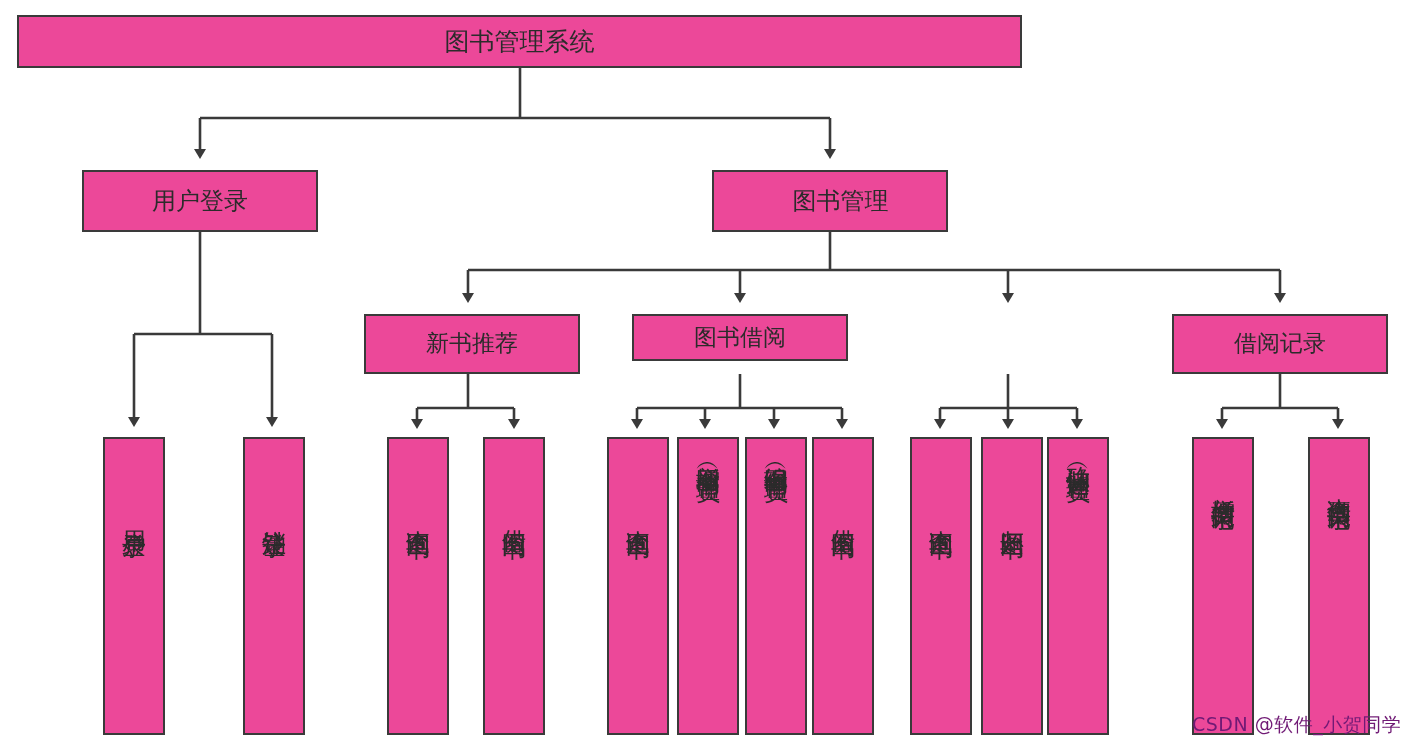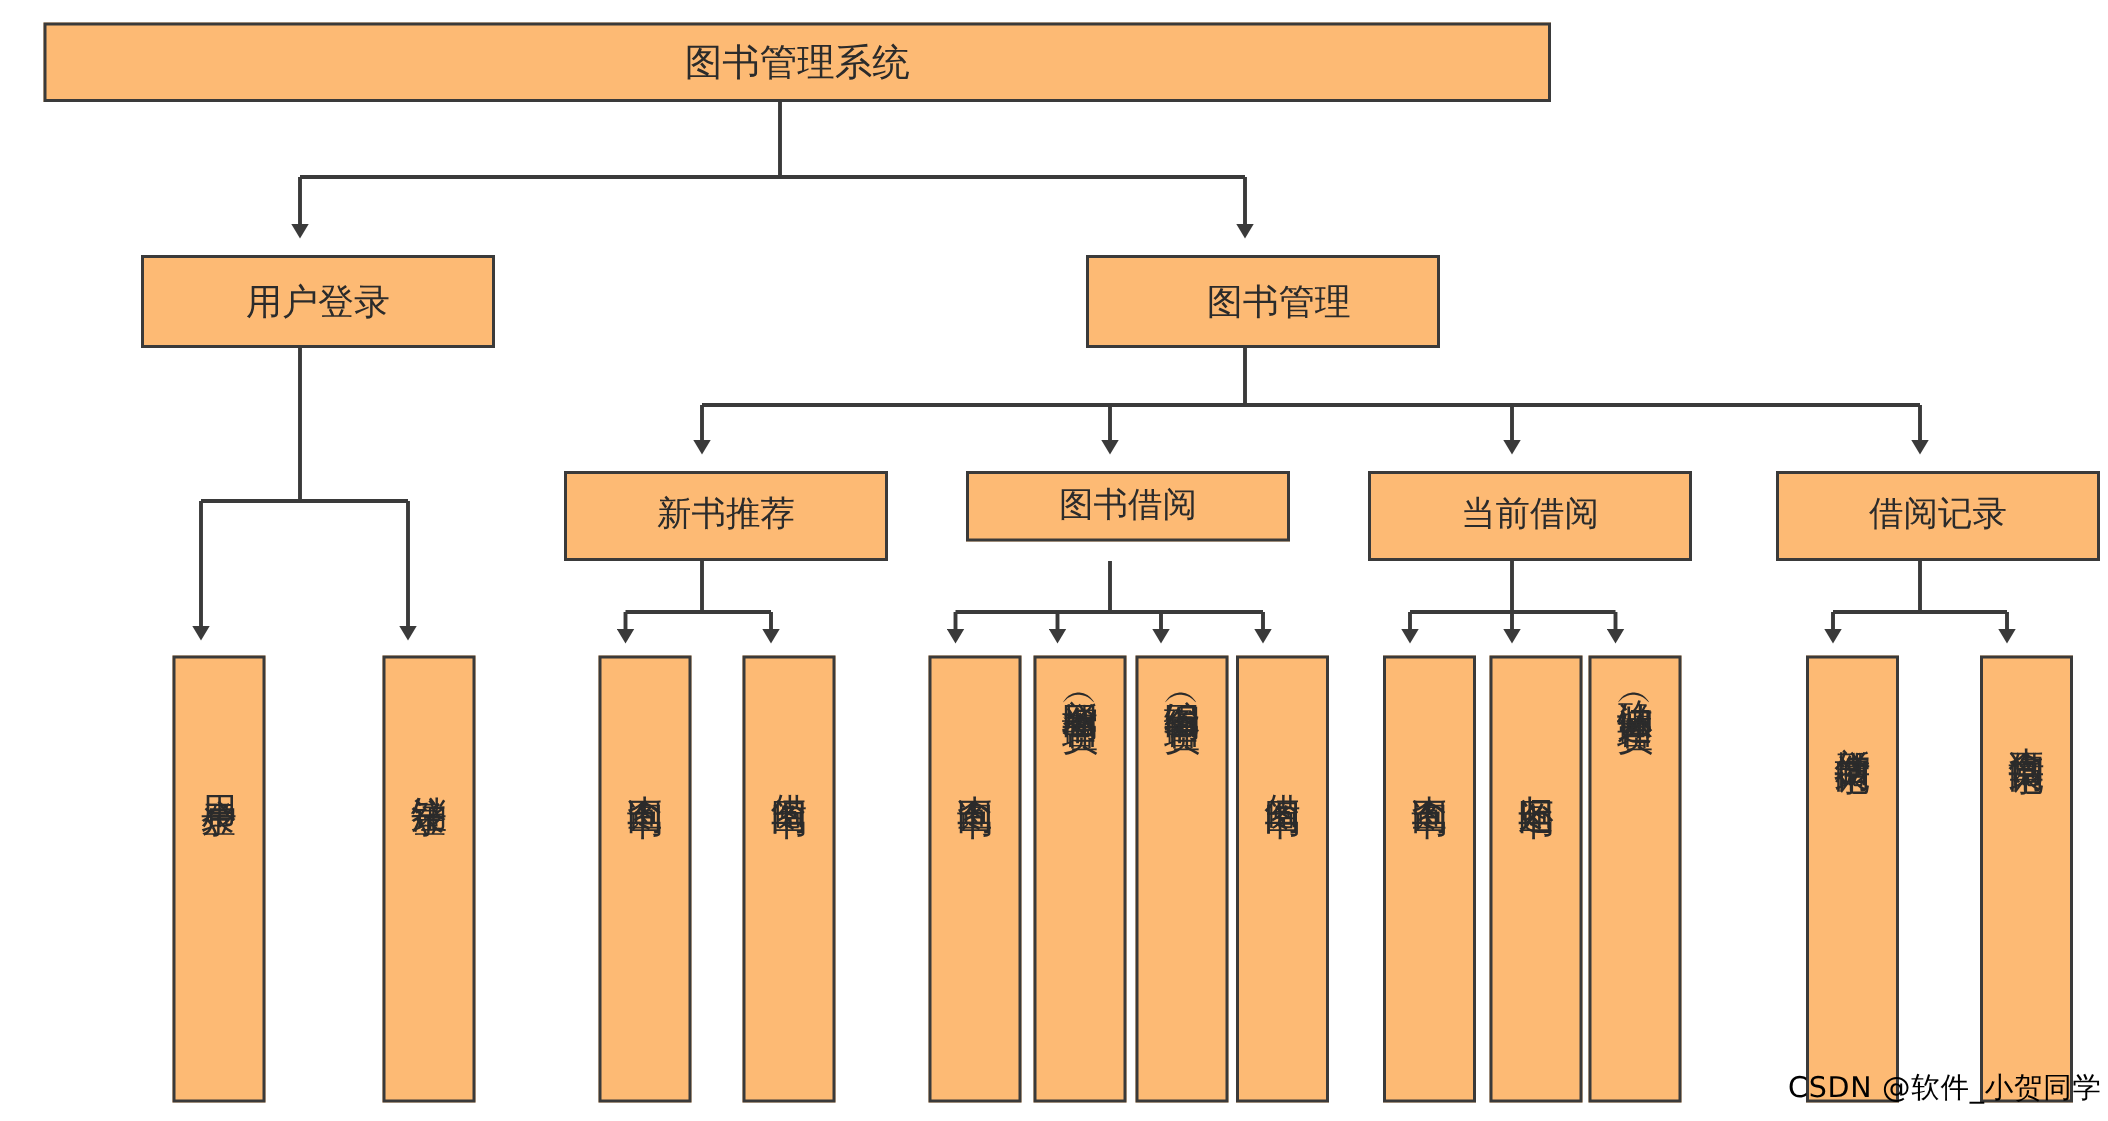--- a/index.html
+++ b/index.html
@@ -21,28 +21,27 @@
     position: absolute;
     left: 0;
     top: 0;
     width: 1405px;
     height: 747px;
   }
   .node {
     position: absolute;
     box-sizing: border-box;
     border: 2.5px solid #3a3a3a;
-    background: #fdba74;
+    background: #ec4899;
     color: #2b2b2b;
     display: flex;
     align-items: center;
     justify-content: center;
     text-align: center;
     line-height: 1.12;
-    margin-left: 12px;
   }
   .node.root {
     font-size: 25px;
   }
   .node.level2 {
     font-size: 24px;
   }
   .node.level3 {
     font-size: 23px;
   }
@@ -57,21 +56,21 @@
     letter-spacing: 2px;
     line-height: 1;
     display: block;
     white-space: nowrap;
   }
   .watermark {
     position: absolute;
     left: 1192px;
     top: 712px;
     font-size: 19px;
-    color: #000000;
+    color: #701a75;
     letter-spacing: 0.5px;
     white-space: nowrap;
     pointer-events: none;
   }
 </style>
 </head>
 <body>
 
 <div id="canvas">
 
@@ -135,23 +134,20 @@
   <div class="node level2" style="left:712px; top:170px; width:236px; height:62px;padding-left:21px;">
     <span>图书管理</span>
   </div>
 
   <div class="node level3" style="left:364px; top:314px; width:216px; height:60px;">
     <span>新书推荐</span>
   </div>
   <div class="node level3" style="left:632px; top:314px; width:216px; height:47px;">
     <span>图书借阅</span>
   </div>
-  <div class="node level3" style="left:900px; top:314px; width:216px; height:60px;">
-    <span>当前借阅</span>
-  </div>
   <div class="node level3" style="left:1172px; top:314px; width:216px; height:60px;">
     <span>借阅记录</span>
   </div>
 
   <div class="node leaf" style="left:103px; top:437px; width:62px; height:298px; padding-top:72px;">
     <span class="vtext">用户登录</span>
   </div>
   <div class="node leaf" style="left:243px; top:437px; width:62px; height:298px; padding-top:72px;">
     <span class="vtext">注销登录</span>
   </div>

